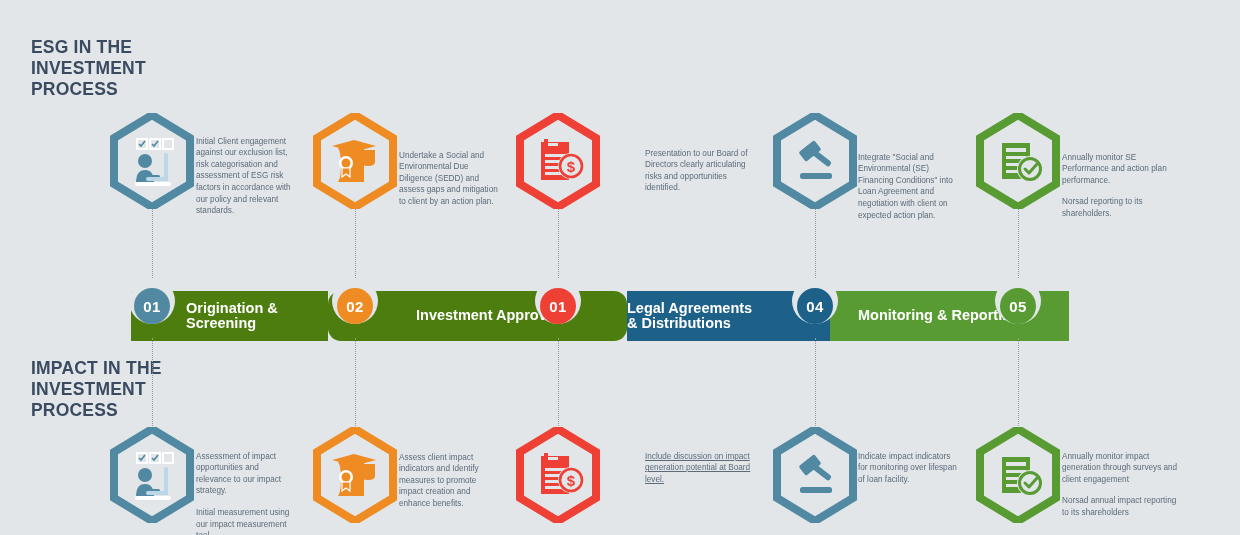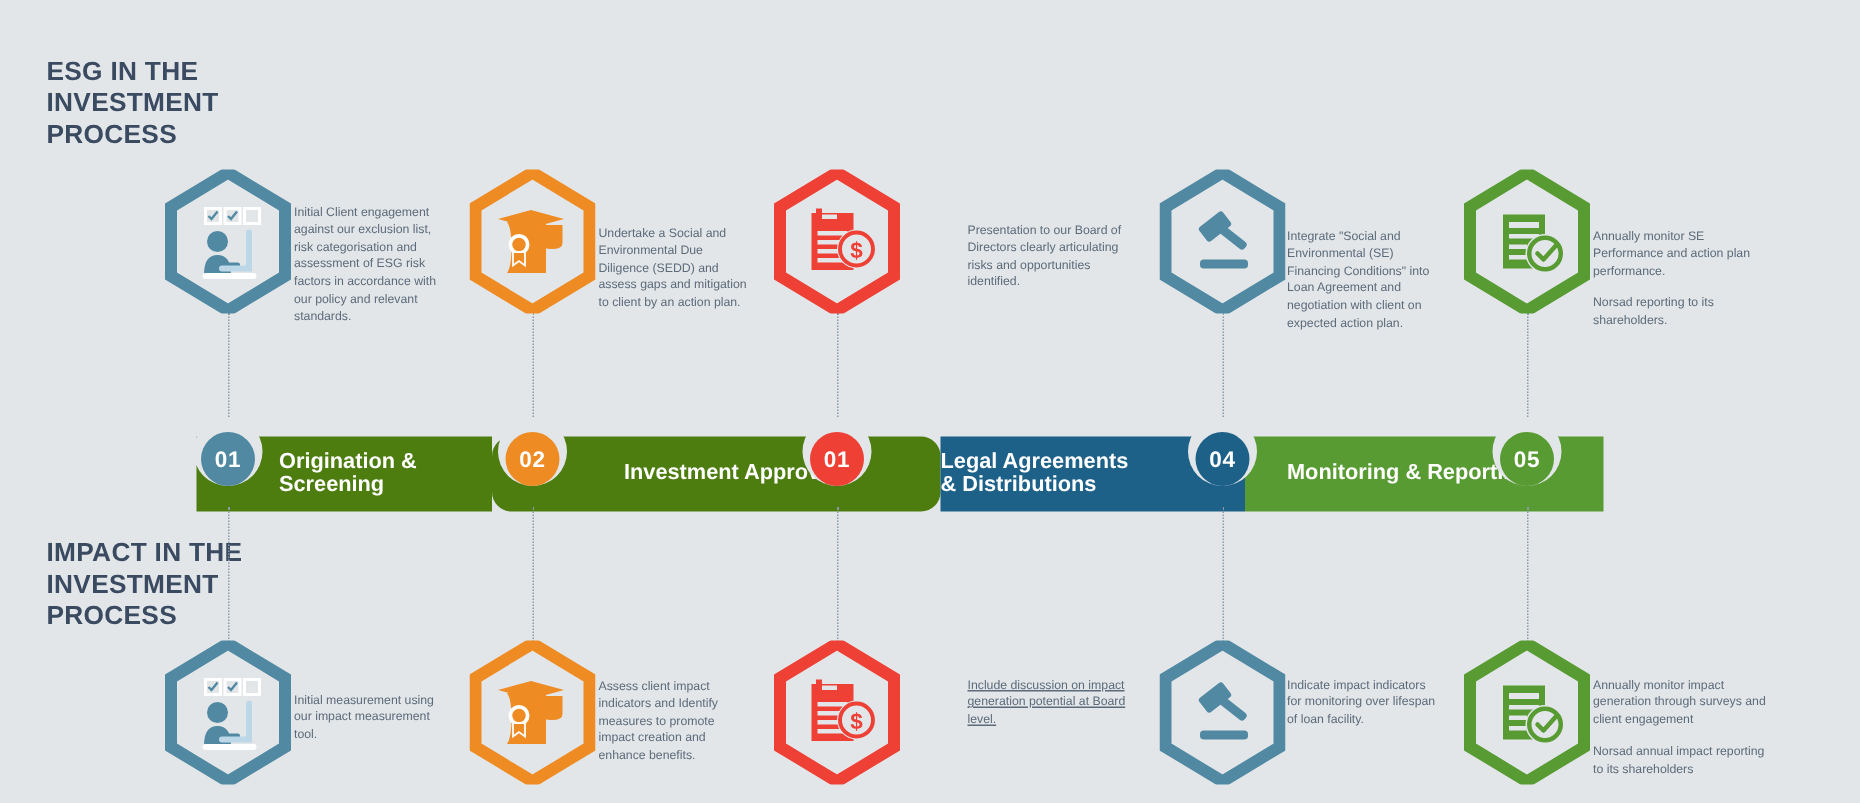--- a/index.html
+++ b/index.html
@@ -252,20 +252,21 @@
         <rect x="53" y="26" width="10" height="10" fill="none" stroke="#ffffff" stroke-width="2"></rect>
         <circle cx="35" cy="48" r="7"></circle>
         <path d="M26 70 q0 -13 9 -13 q9 0 9 13 z"></path>
         <rect x="34" y="62" width="16" height="4" rx="1.5"></rect>
       </g>
       <path d="M56 42 v24 h-18" stroke="#bcd8e8" stroke-width="4" fill="none" stroke-linecap="round"></path>
       <rect x="25" y="69" width="36" height="4" rx="2" fill="#ffffff"></rect>
     </svg>
   </div>
   <div class="desc" style="left:196px; top:439px; width:100px;">
+    <span>Assessment of impact opportunities and relevance to our impact strategy.</span>
     <span class="para2">Initial measurement using our impact measurement tool.</span>
   </div>
 
   <div class="hex" style="left:313px; top:427px;">
     <svg viewBox="0 0 84 96">
       <polygon points="42,2 80,25 80,71 42,94 4,71 4,25" fill="none" stroke="#ef8b23" stroke-width="8"></polygon>
       <g fill="#ef8b23">
         <path d="M25 35 h26 v34 h-26 q3 -4 3 -17 q0 -13 -3 -17 z"></path>
         <circle cx="33" cy="50" r="7" fill="#ffffff"></circle>
         <circle cx="33" cy="50" r="4.5" fill="#ef8b23"></circle>

